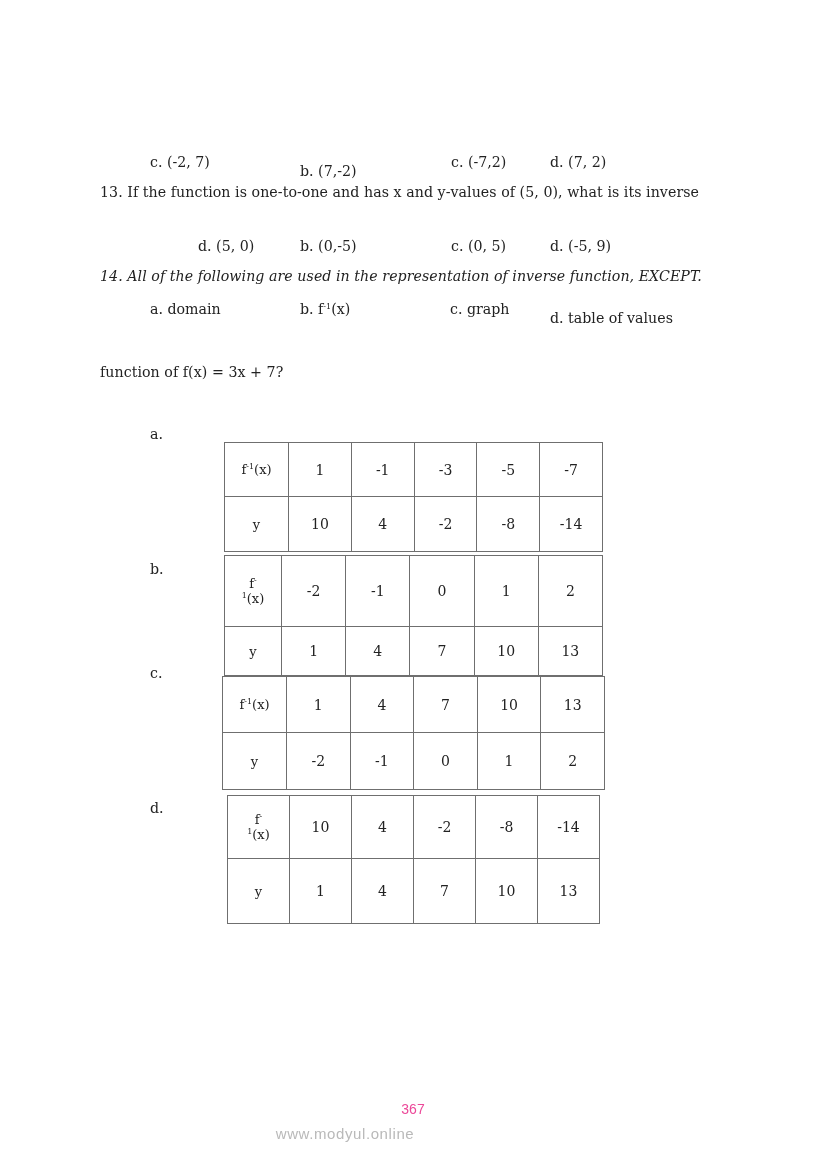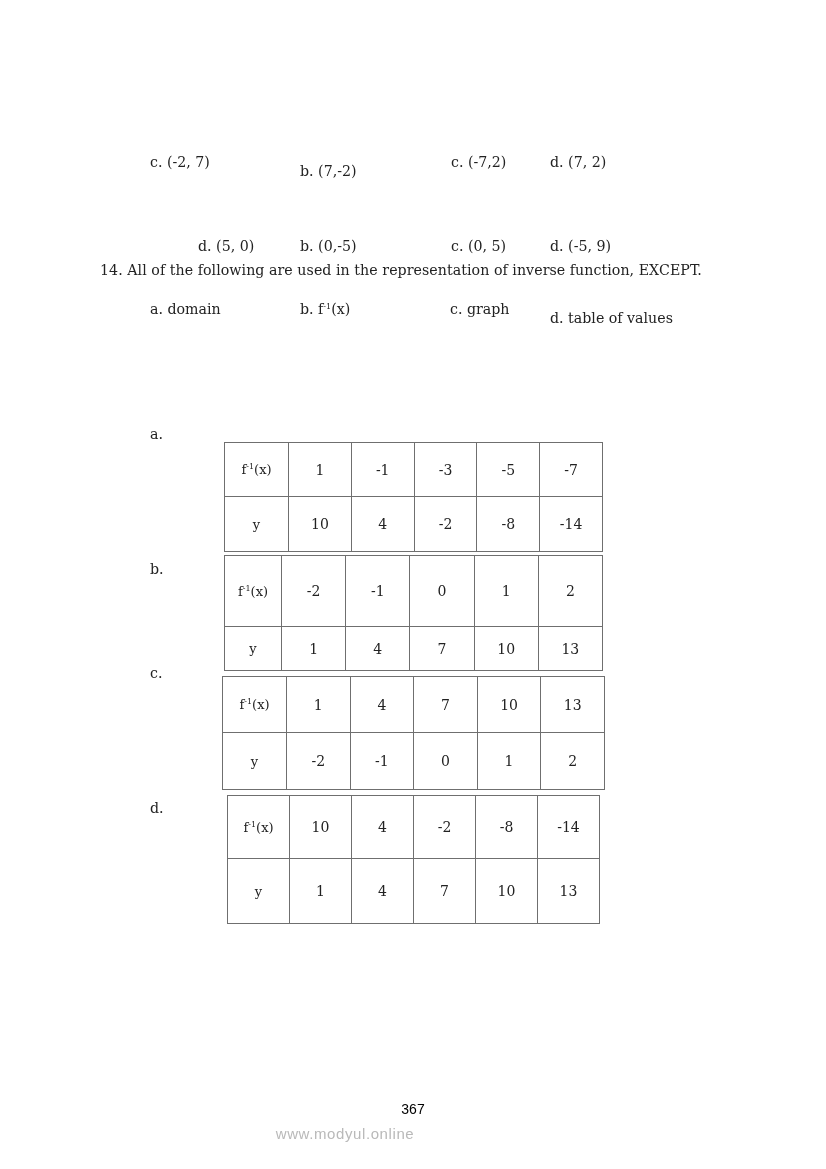--- a/index.html
+++ b/index.html
@@ -43,35 +43,35 @@
     table.tov {
       position: absolute;
       border-collapse: collapse;
       table-layout: fixed;
       font-size: 14px;
     }
     table.tov td {
       border: 1px solid #6f6f6f;
       text-align: center;
       vertical-align: middle;
-      padding: 8px;
+      padding: 16px;
       color: #222;
     }
     table.tov td.hdr {
       font-size: 13px;
     }
     .page-num {
       position: absolute;
       left: 0;
       width: 826px;
       top: 1101px;
       text-align: center;
       font-family: "Liberation Sans", sans-serif;
       font-size: 14px;
-      color: #000000;
+      color: #ec4899;
     }
     .watermark {
       position: absolute;
       left: 0;
       width: 690px;
       top: 1125px;
       text-align: center;
       font-family: "Liberation Sans", sans-serif;
       font-size: 15px;
       color: #b9b9b9;
@@ -82,35 +82,37 @@
 <body>
 
 <div class="q-text" style="top:98px;">
 </div>
 <span class="choice" style="left:150px; top:153px;">c. (-2, 7)</span>
 <span class="choice" style="left:300px; top:153px;margin-top:9px;">b. (7,-2)</span>
 <span class="choice" style="left:451px; top:153px;">c. (-7,2)</span>
 <span class="choice" style="left:550px; top:153px;">d. (7, 2)</span>
 
 <div class="q-text" style="top:182px;">
+  <div>13. If the function is one-to-one and has x and y-values of (5, 0), what is its inverse</div>
 </div>
 <span class="choice" style="left:150px; top:237px;margin-left:48px;">d. (5, 0)</span>
 <span class="choice" style="left:300px; top:237px;">b. (0,-5)</span>
 <span class="choice" style="left:451px; top:237px;">c. (0, 5)</span>
 <span class="choice" style="left:550px; top:237px;">d. (-5, 9)</span>
 
-<div class="q-text" style="top:260px;">
+<div class="q-text" style="top:266px;font-style:italic;">
   <div>14. All of the following are used in the representation of inverse function, EXCEPT.</div>
 </div>
 <span class="choice" style="left:150px; top:300px;">a. domain</span>
 <span class="choice" style="left:300px; top:300px;"><span>b. f</span><sup class="inv">-1</sup><span>(x)</span></span>
 <span class="choice" style="left:450px; top:300px;">c. graph</span>
 <span class="choice" style="left:550px; top:309px;">d. table of values</span>
 
 <div class="q-text" style="top:362px;">
+  <div>function of f(x) = 3x + 7?</div>
 </div>
 
 <span class="opt-label" style="top:425px;">a.</span>
 <table class="tov" style="left:224px; top:442px; width:379px; height:109px;">
   <colgroup>
       <col style="width:64px">
       <col>
       <col>
       <col>
       <col>

